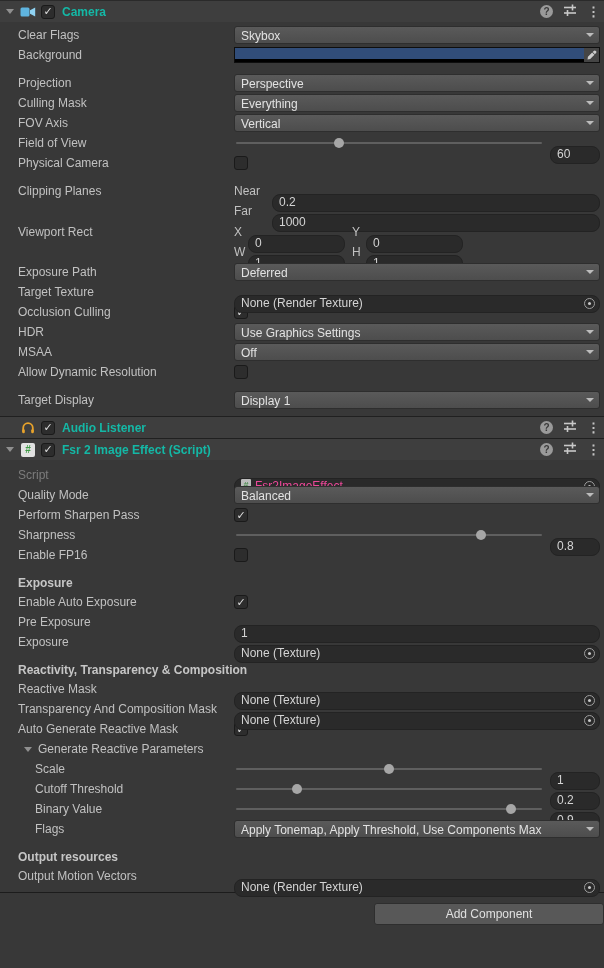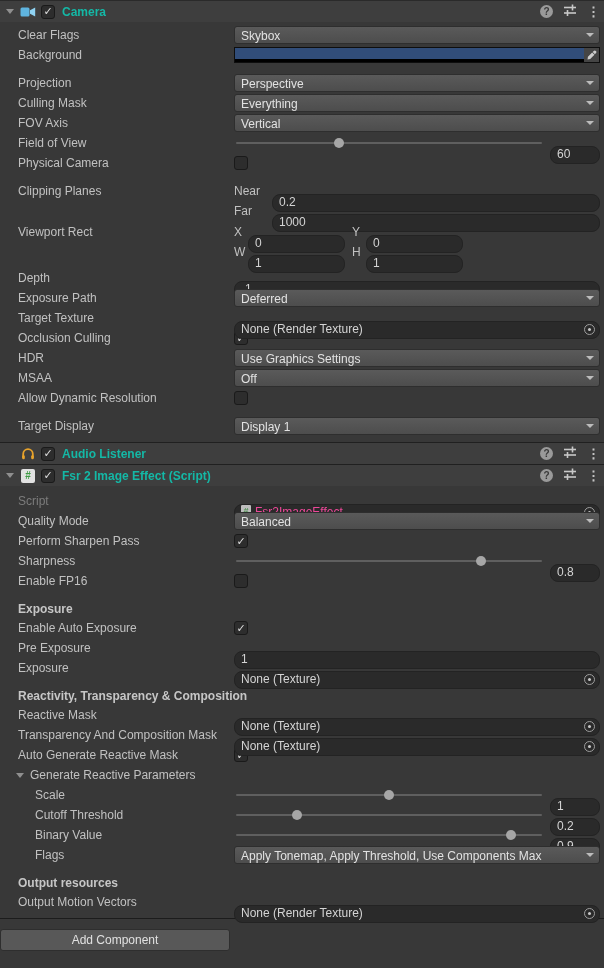--- a/index.html
+++ b/index.html
@@ -90,21 +90,21 @@
   .eyedrop-btn { width:16px; height:16px; flex-shrink:0; background:#454545; border:1px solid #0E0E0E; border-left:none;
     display:flex; align-items:center; justify-content:center; }
 
   .nf-label { width:38px; flex-shrink:0; color:#C1C1C1; }
   .vec-label { width:14px; flex-shrink:0; color:#C1C1C1; }
   .vec-field { flex:0 0 97px; width:97px; margin-right:7px; }
 
   .fold-label { display:flex; align-items:center; padding-left:8px; gap:6px; }
   .tri-small { width:0; height:0; border-left:4px solid transparent; border-right:4px solid transparent; border-top:5px solid #8F8F8F; }
 
-  .footer { flex:1; border-top:1px solid #1C1C1C; background:#383838; display:flex; justify-content:flex-start; align-items:flex-start; padding-top:10px; }
+  .footer { flex:1; border-top:1px solid #1C1C1C; background:#383838; display:flex; justify-content:flex-end; align-items:flex-start; padding-top:10px; }
   .add-btn { width:230px; height:22px; background:#585858; border:1px solid #2E2E2E; border-radius:3px;
     color:#E0E0E0; display:flex; align-items:center; justify-content:center; cursor:default; }
 </style>
 </head>
 <body>
 
 <div class="inspector">
 
   <div class="comp-header" style="border-top-color:#2A2A2A">
     <span class="fold-slot">
@@ -247,28 +247,20 @@
         <div class="textfield vec-field">
             <span>1</span>
           </div>
         <span class="vec-label">H</span>
         <div class="textfield vec-field">
             <span>1</span>
           </div>
       </div>
     </div>
 
-    <div class="row mt6">
-      <div class="label">Depth</div>
-      <div class="value">
-          <div class="textfield">
-            <span>-1</span>
-          </div>
-        </div>
-    </div>
 
     <div class="row">
       <div class="label">Exposure Path</div>
       <div class="value">
           <div class="dropdown">
         <span>Deferred</span>
         <span class="dd-arrow"></span>
           </div>
         </div>
     </div>
@@ -477,21 +469,21 @@
     </div>
 
     <div class="row">
       <div class="label">Auto Generate Reactive Mask</div>
       <div class="value">
           <span class="checkbox">✓</span>
         </div>
     </div>
 
     <div class="row">
-      <div class="label fold-label" style="padding-left:16px">
+      <div class="label fold-label" style="padding-left:24px">
         <span class="tri-small"></span>
         <span>Generate Reactive Parameters</span>
       </div>
     </div>
 
     <div class="row">
       <div class="label indent2">Scale</div>
       <div class="value">
         <div class="slider">
           <span class="track"></span>

